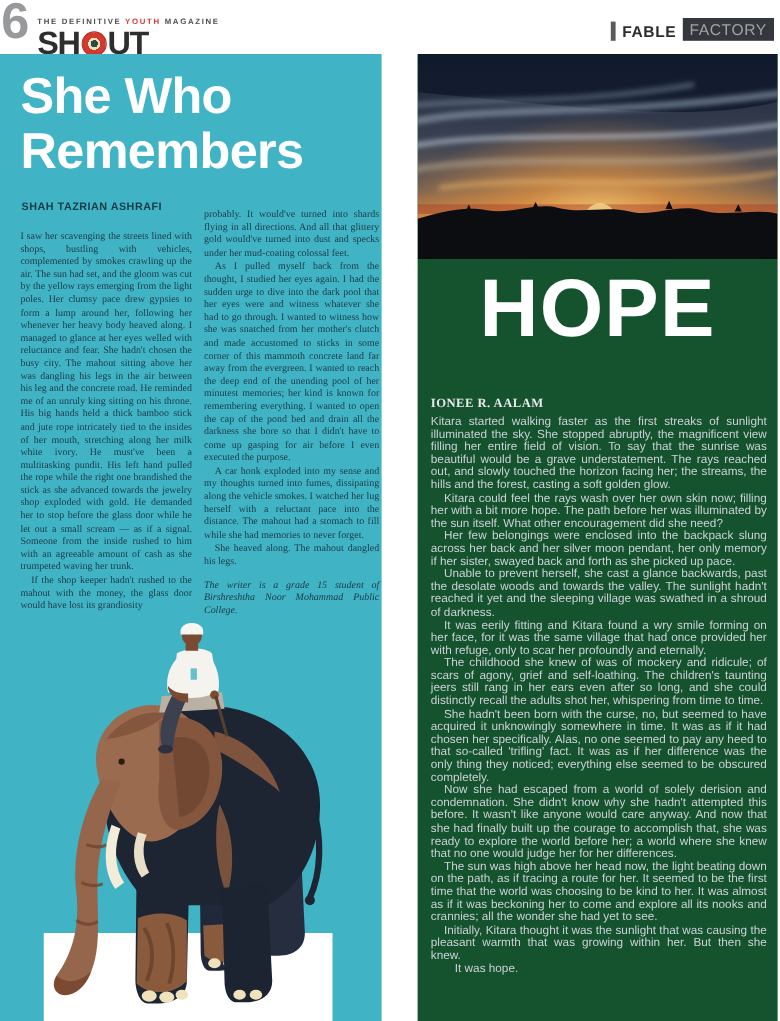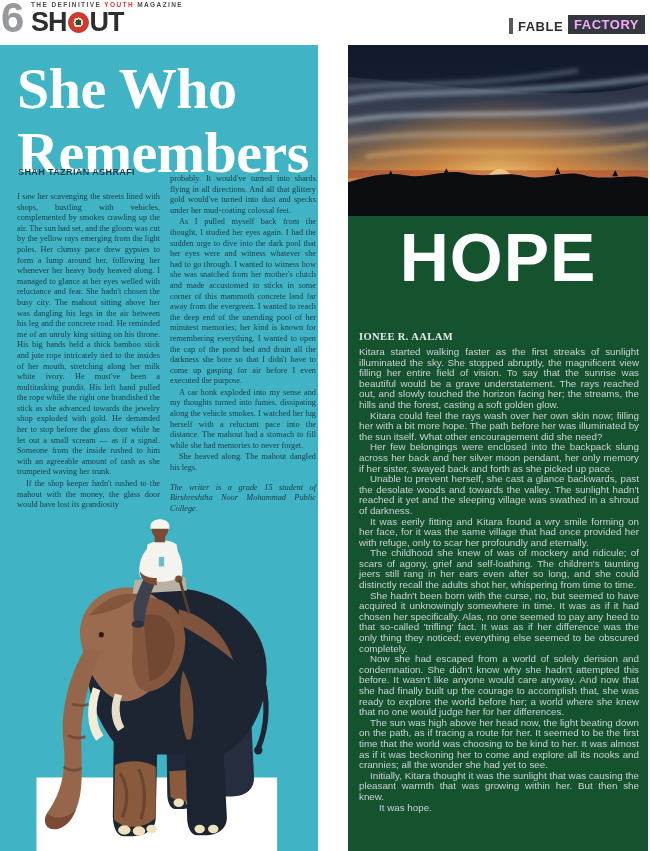--- a/index.html
+++ b/index.html
@@ -3,33 +3,33 @@
 <meta charset="utf-8">
 <style>
   * { margin:0; padding:0; box-sizing:border-box; }
   html,body { width:650px; }
   body { font-family:"Liberation Sans", sans-serif; background:#ffffff; }
   .page { position:relative; width:650px; height:851px; background:#ffffff; overflow:hidden; }
 
   
   .header { position:absolute; left:0; top:0; width:650px; height:45px; background:#ffffff; }
   .page-num { position:absolute; left:1px; top:-6px; font-size:42px; font-weight:bold; color:#97999c; }
-  .logo-block { position:absolute; left:31px; top:1px;text-align:center; }
+  .logo-block { position:absolute; left:31px; top:15px;text-align:center; }
   .tagline { font-size:6.5px; font-weight:bold; letter-spacing:1.4px; color:#4d4d4d; }
   .tagline .hl { color:#d93a35; }
   .logotype { display:flex; align-items:center; font-size:27px; font-weight:800; letter-spacing:-1px; color:#2e2e2e; line-height:1; margin-top:1px; }
   .logo-o { display:inline-block; width:21px; height:21px; border-radius:50%; background:radial-gradient(circle at 50% 50%, #2e4a3a 0 3px, #f0e0c0 3px 5px, #d23a30 5px 100%); margin:0 1px; border:1.5px solid #b52f27; }
   .section-tag { position:absolute; right:5px; top:15px; display:flex; align-items:flex-end; gap:5px; }
   .section-bar { width:4px; height:16px; background:#5a5a5a; }
   .section-fable { font-size:13px; font-weight:800; color:#2d2d2d; letter-spacing:.5px; }
-  .section-factory { font-size:13px; font-weight:700; color:#f0abfc; background:#34373e; padding:2px 6px; letter-spacing:.5px; }
+  .section-factory { font-size:13px; font-weight:400; color:#a3a3a3; background:#34373e; padding:2px 6px; letter-spacing:.5px; }
 
   
   .left-panel { position:absolute; left:0; top:45px; width:318px; height:806px; background:#40b3c4; overflow:hidden; }
-  .lp-title { position:absolute; left:17px; top:12px; color:#ffffff; font-size:58px; font-weight:800; line-height:1.1; letter-spacing:-.5px;font-family:Liberation Serif, serif; }
+  .lp-title { position:absolute; left:17px; top:12px; color:#ffffff; font-size:42px; font-weight:800; line-height:1.1; letter-spacing:-.5px; }
   .lp-author { position:absolute; left:18px; top:122px; font-size:9px; font-weight:bold; letter-spacing:.4px; color:#173a49; }
   .lp-col { position:absolute; font-family:"Liberation Serif", serif; font-size:8.3px; line-height:10.6px; color:#1c3a48; text-align:justify; }
   .lp-col1 { left:17px; top:147px; width:143px; height:392px; }
   .lp-col2 { left:170px; top:129px; width:146px; height:410px; }
   .lp-col p + p { text-indent:9px; margin-top:1px; }
   .lp-credit { margin-top:9px; font-style:italic; }
   .elephant-wrap { position:absolute; left:26px; top:470px; width:272px; height:336px; }
 
   
   .right-panel { position:absolute; left:348px; top:45px; width:300px; height:806px; background:#14532d; overflow:hidden; }

